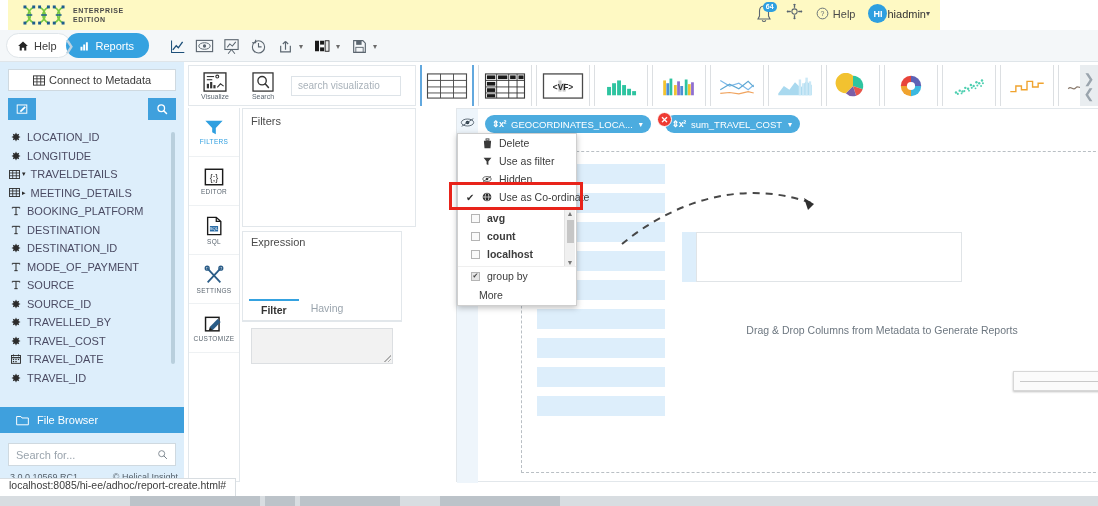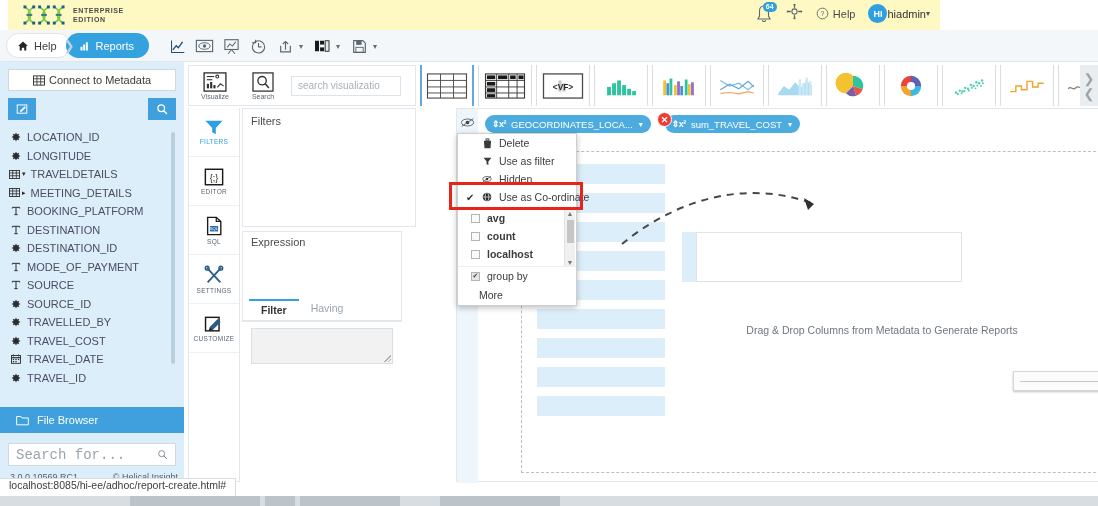--- a/index.html
+++ b/index.html
@@ -64,21 +64,21 @@
   .tree-scroll { position: absolute; right: 1px; top: 4px; width: 4px; height: 232px; background: #b9cfdd; border-radius: 2px; }
 
   .fbrowser {
     position: absolute; left: 0; top: 345px; width: 184px; height: 26px; background: #3fa0dd;
     display: flex; align-items: center; gap: 8px; padding-left: 16px; color: #fff; font-size: 11px; cursor: pointer;
   }
   .srch-for {
     position: absolute; left: 8px; top: 381px; width: 168px; height: 23px; background: #fff;
     border: 1px solid #cfd9e0; display: flex; align-items: center; padding: 0 7px; cursor: text;
   }
-  .srch-for span { font-size: 14px; color: #9aa4ad; flex: 1; font-family: Liberation Mono, monospace; }
+  .srch-for span { font-size: 11px; color: #9aa4ad; flex: 1; }
   .meta-foot { position: absolute; left: 10px; top: 410px; width: 168px; display: flex; justify-content: space-between; font-size: 9px; color: #56616b; }
 
   
   .vpanel { position: absolute; left: 184px; top: 62px; width: 914px; height: 424px; background: #fff; }
   .vtop { position: absolute; left: 4px; top: 3px; width: 228px; height: 41px; border: 1px solid #e2e7eb; background: #fff; display: flex; align-items: center; padding-left: 6px; gap: 8px; }
   .vbtn { display: flex; flex-direction: column; align-items: center; gap: 1px; cursor: pointer; width: 40px; }
   .vbtn span { font-size: 7px; color: #5b6670; }
   .vsearch { width: 110px; height: 20px; border: 1px solid #dde3e8; font-size: 10px; color: #a9b2ba; display: flex; align-items: center; padding: 0 6px; cursor: text; }
 
   .chartbar { position: absolute; left: 236px; top: 3px; width: 660px; height: 41px; display: flex; align-items: center; gap: 4px; overflow: hidden; }

